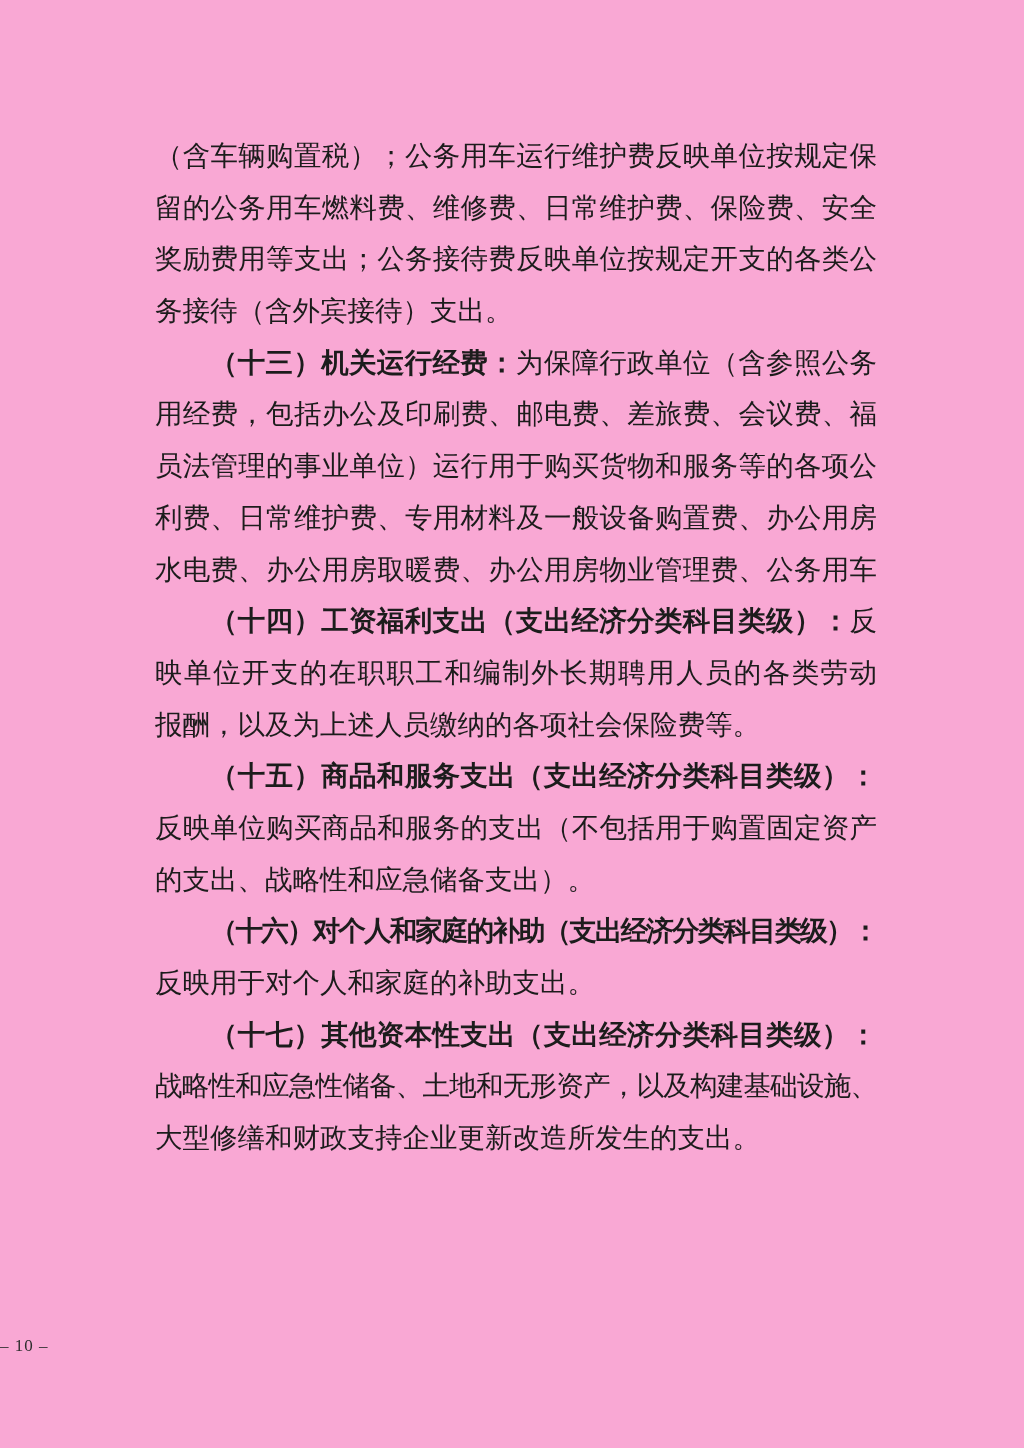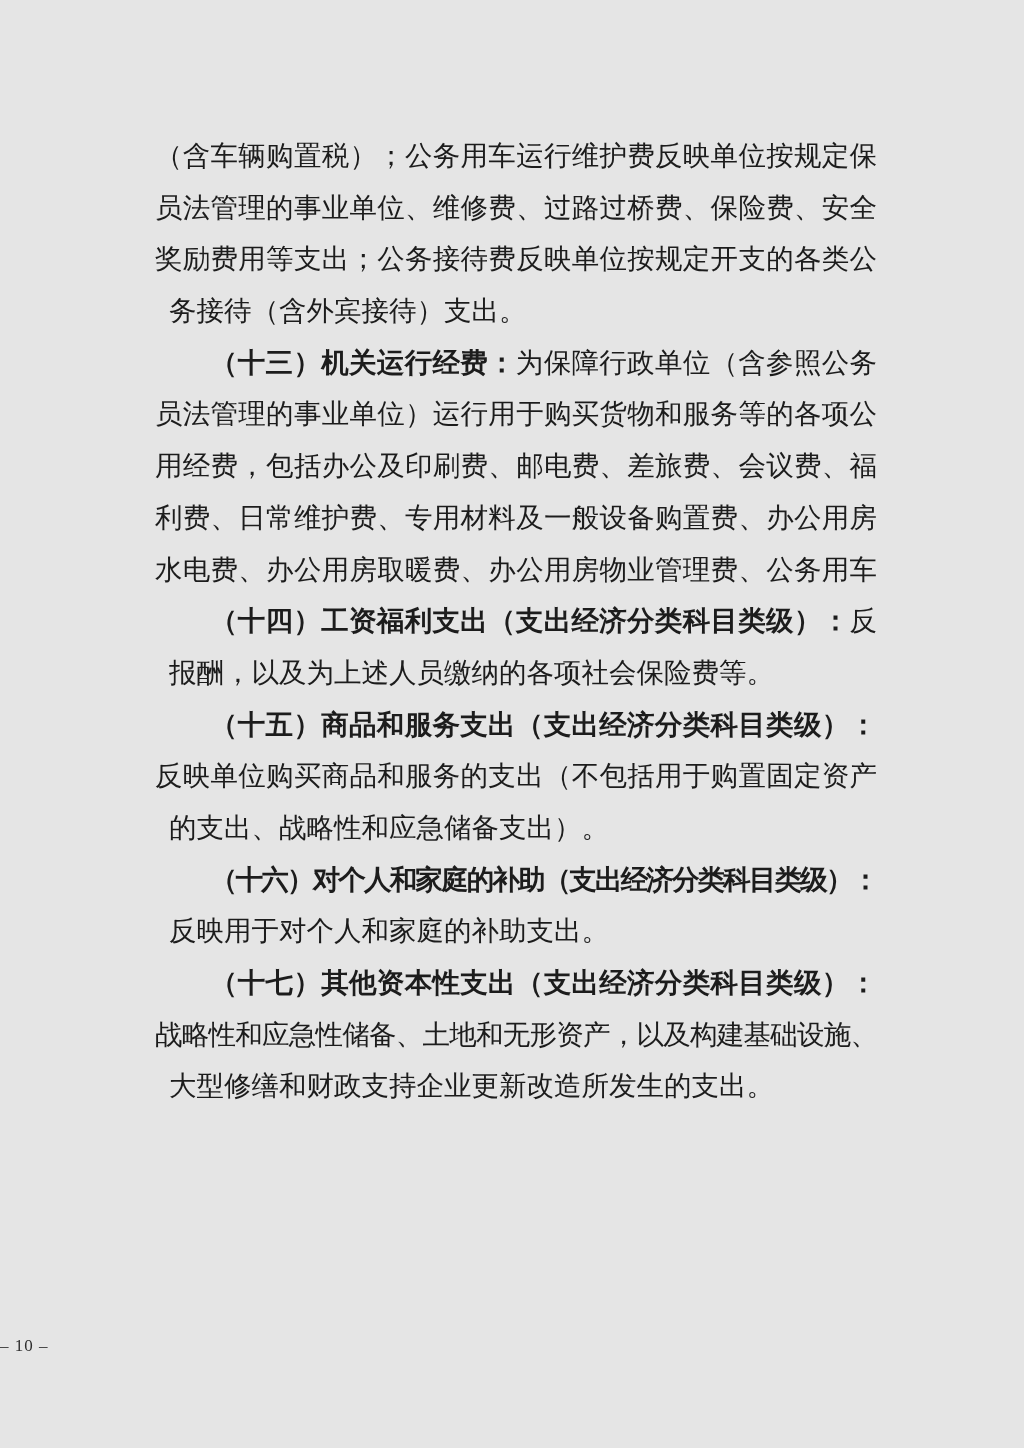--- a/index.html
+++ b/index.html
@@ -4,42 +4,41 @@
 <style>
   html, body {
     margin: 0;
     padding: 0;
     background: #ffffff;
   }
   .page {
     position: relative;
     width: 1024px;
     height: 1448px;
-    background: #e5e5e5;
+    background: #f9a8d4;
     overflow: hidden;
     font-family: "Liberation Serif", "DejaVu Serif", serif;
   }
   .textblock {
     position: absolute;
     left: 155px;
     top: 130px;
     width: 722px;
     font-size: 27.5px;
     line-height: 51.7px;
     color: #1c1c1c;
   }
   .line {
     height: 51.7px;
     overflow: hidden;
     text-align: justify;
     text-align-last: justify;
   }
   .line.end {
     text-align-last: left;
-    margin-left: 14px;
   }
   .line.indent {
     padding-left: 55px;
     width: 667px;
   }
   .line.tight {
     letter-spacing: -1px;
   }
   .line.tighter {
     letter-spacing: -2.2px;
@@ -58,31 +57,32 @@
   }
 </style>
 </head>
 <body>
 
 <div class="page">
 
   <div class="textblock">
 
     <div class="line"><span class="seg">（含车辆购置税）；公务用车运行维护费反映单位按规定保</span></div>
-    <div class="line"><span class="seg">员法管理的事业单位、维修费、过路过桥费、保险费、安全</span></div>
+    <div class="line"><span class="seg">留的公务用车燃料费、维修费、日常维护费、保险费、安全</span></div>
     <div class="line"><span class="seg">奖励费用等支出；公务接待费反映单位按规定开支的各类公</span></div>
     <div class="line end"><span class="seg">务接待（含外宾接待）支出。</span></div>
 
     <div class="line indent"><span class="seg b">（十三）机关运行经费：</span><span class="seg">为保障行政单位（含参照公务</span></div>
+    <div class="line"><span class="seg">用经费，包括办公及印刷费、邮电费、差旅费、会议费、福</span></div>
     <div class="line"><span class="seg">员法管理的事业单位）运行用于购买货物和服务等的各项公</span></div>
-    <div class="line"><span class="seg">用经费，包括办公及印刷费、邮电费、差旅费、会议费、福</span></div>
     <div class="line"><span class="seg">利费、日常维护费、专用材料及一般设备购置费、办公用房</span></div>
     <div class="line"><span class="seg">水电费、办公用房取暖费、办公用房物业管理费、公务用车</span></div>
 
     <div class="line indent"><span class="seg b">（十四）工资福利支出（支出经济分类科目类级）：</span><span class="seg">反</span></div>
+    <div class="line"><span class="seg">映单位开支的在职职工和编制外长期聘用人员的各类劳动</span></div>
     <div class="line end"><span class="seg">报酬，以及为上述人员缴纳的各项社会保险费等。</span></div>
 
     <div class="line indent"><span class="seg b">（十五）商品和服务支出（支出经济分类科目类级）：</span></div>
     <div class="line"><span class="seg">反映单位购买商品和服务的支出（不包括用于购置固定资产</span></div>
     <div class="line end"><span class="seg">的支出、战略性和应急储备支出）。</span></div>
 
     <div class="line indent tighter"><span class="seg b">（十六）对个人和家庭的补助（支出经济分类科目类级）：</span></div>
     <div class="line end"><span class="seg">反映用于对个人和家庭的补助支出。</span></div>
 
     <div class="line indent"><span class="seg b">（十七）其他资本性支出（支出经济分类科目类级）：</span></div>

